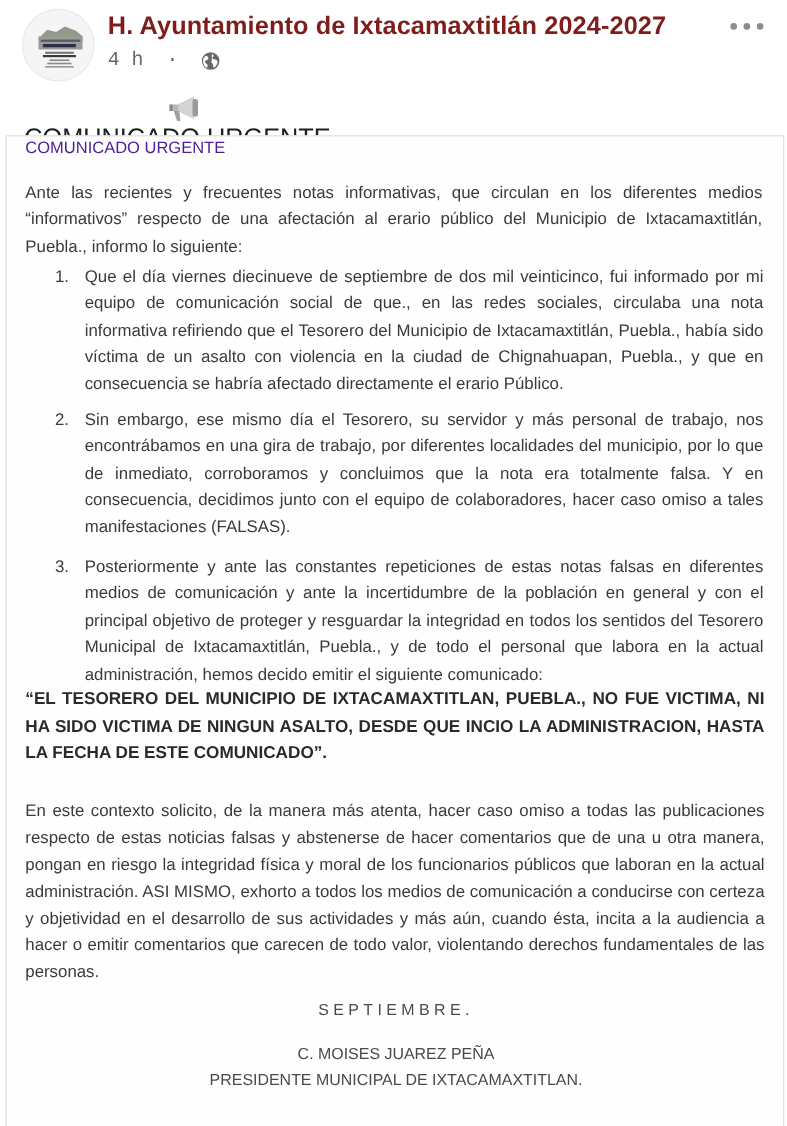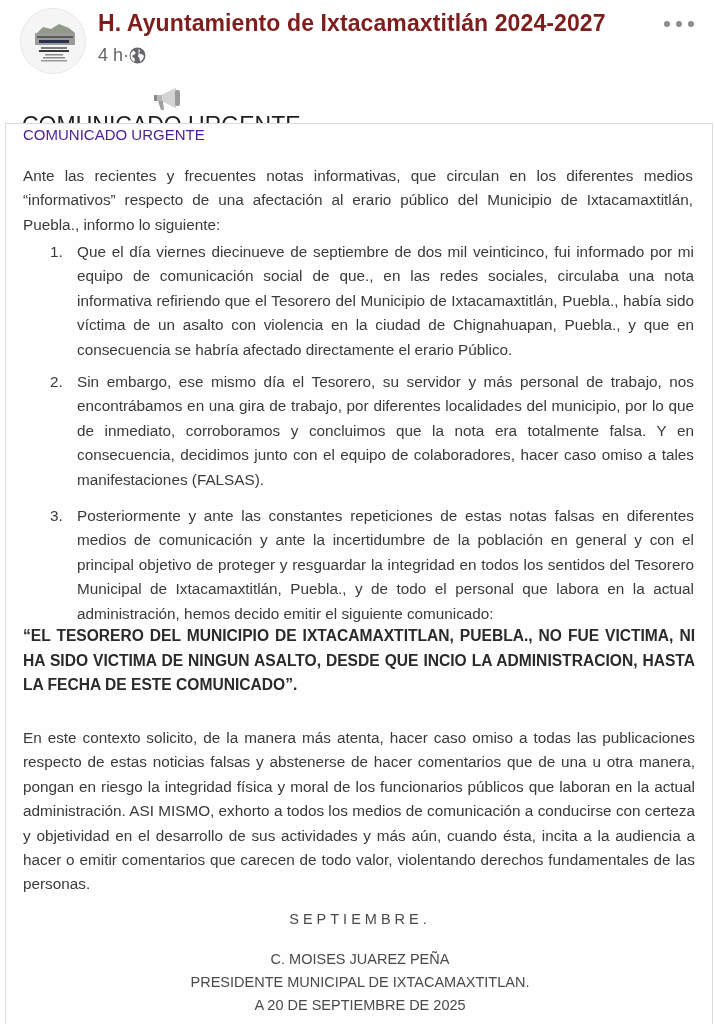--- a/index.html
+++ b/index.html
@@ -3,21 +3,21 @@
 <meta charset="utf-8">
 <style>
   * { box-sizing: border-box; margin: 0; padding: 0; }
   html, body { width: 715px; height: 1024px; background: #ffffff; overflow: hidden; }
   body { font-family: "Liberation Sans", sans-serif; color: #1c1e21; position: relative; }
 
   .post-header { position: absolute; left: 0; top: 0; width: 715px; height: 80px; }
   .avatar { position: absolute; left: 20px; top: 8px; width: 66px; height: 66px; border-radius: 50%;
     background: #f4f4f4; border: 1px solid #e6e6e6; overflow: hidden; }
   .page-name { position: absolute; left: 98px; top: 10px; font-size: 23px; font-weight: 700; color: #7f1d1d; white-space: nowrap; letter-spacing: 0.1px; }
-  .meta { position: absolute; left: 98px; top: 45px; font-size: 18px; color: #65676b; display: flex; align-items: center; gap: 0; }
+  .meta { position: absolute; left: 98px; top: 45px; font-size: 18px; color: #65676b; display: flex; align-items: center; gap: 21px; font-family: Liberation Mono, monospace; }
   .globe { width: 17px; height: 17px; display: inline-block; }
   .more-btn { position: absolute; left: 664px; top: 14px; width: 30px; height: 20px; display: flex; align-items: center; justify-content: space-between; cursor: pointer; }
   .more-btn span { width: 6px; height: 6px; border-radius: 50%; background: #8a8d91; }
 
   .caption { position: absolute; left: 22px; top: 86px; font-size: 23px; color: #1c1e21; display: flex; align-items: center; white-space: nowrap; flex-direction: column; }
   .megaphone { width: 30px; height: 26px; margin-right: 8px; display: inline-block; }
   .see-more { color: #65676b; margin-left: 6px; cursor: pointer; }
 
   .doc { position: absolute; left: 5px; top: 123px; width: 708px; height: 905px; border: 1px solid #dcdcdc; background: #fefefe;
     font-family: "Liberation Sans", sans-serif; color: #3a3a3a; }
@@ -98,14 +98,13 @@
     <span class="list-num">3.</span>
     <span class="list-text">Posteriormente y ante las constantes repeticiones de estas notas falsas en diferentes medios de comunicación y ante la incertidumbre de la población en general y con el principal objetivo de proteger y resguardar la integridad en todos los sentidos del Tesorero Municipal de Ixtacamaxtitlán, Puebla., y de todo el personal que labora en la actual administración, hemos decido emitir el siguiente comunicado:</span>
   </div>
 
   <div class="quote">“EL TESORERO DEL MUNICIPIO DE IXTACAMAXTITLAN, PUEBLA., NO FUE VICTIMA, NI HA SIDO VICTIMA DE NINGUN ASALTO, DESDE QUE INCIO LA ADMINISTRACION, HASTA LA FECHA DE ESTE COMUNICADO”.</div>
   <div class="para p-closing">En este contexto solicito, de la manera más atenta, hacer caso omiso a todas las publicaciones respecto de estas noticias falsas y abstenerse de hacer comentarios que de una u otra manera, pongan en riesgo la integridad física y moral de los funcionarios públicos que laboran en la actual administración. ASI MISMO, exhorto a todos los medios de comunicación a conducirse con certeza y objetividad en el desarrollo de sus actividades y más aún, cuando ésta, incita a la audiencia a hacer o emitir comentarios que carecen de todo valor, violentando derechos fundamentales de las personas.</div>
 
   <div class="signature sig-atte">SEPTIEMBRE.</div>
   <div class="signature sig-name">C. MOISES JUAREZ PEÑA</div>
   <div class="signature sig-role">PRESIDENTE MUNICIPAL DE IXTACAMAXTITLAN.</div>
-  <div class="signature sig-date">A 20 DE SEPTIEMBRE DE 2025</div>
 </div>
 
 </body></html>

